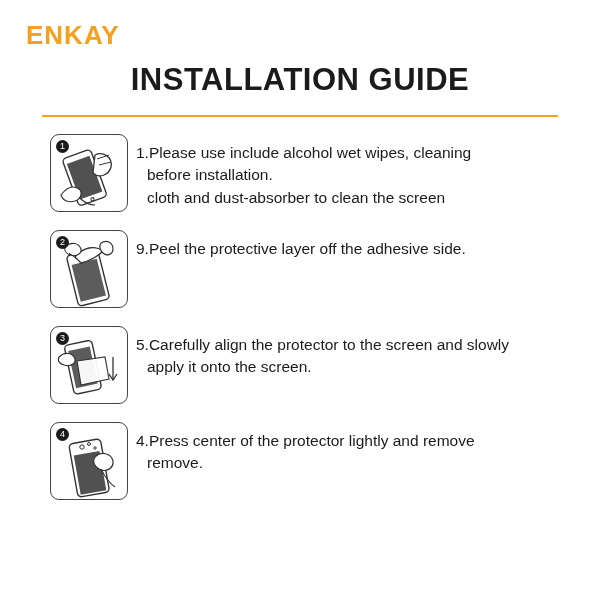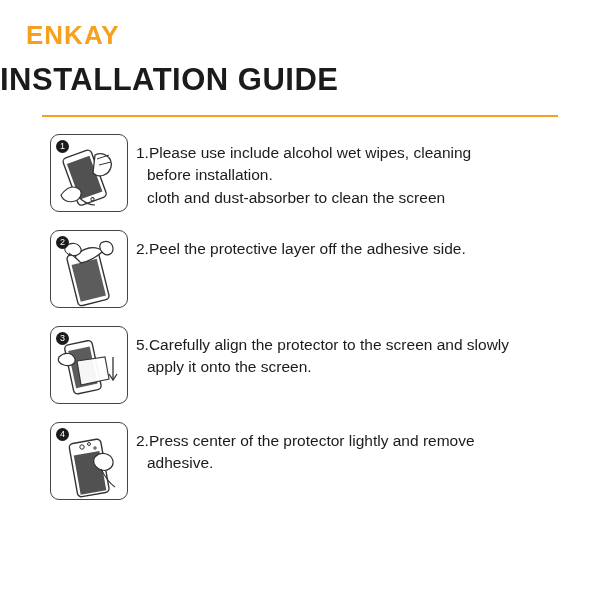--- a/index.html
+++ b/index.html
@@ -32,21 +32,21 @@
     color: #F5A01E;
     font-family: "Liberation Sans", sans-serif;
   }
 
   
   .title-block {
     position: absolute;
     left: 0;
     top: 62px;
     width: 600px;
-    text-align: left;
+    text-align: center;
   }
   .title {
     font-size: 31px;
     font-weight: bold;
     color: #1b1b1b;
     letter-spacing: 0.5px;
   }
   .title-rule {
     position: absolute;
     left: 42px;
@@ -169,21 +169,21 @@
 
             <path d="M24 26 C32 16 44 14 52 20 C46 26 38 30 30 32 Z" fill="#fff" stroke="#333" stroke-width="1.3"></path>
 
             <path d="M14 16 C20 10 28 12 30 18 C31 22 26 26 20 24 C16 23 13 20 14 16 Z" fill="#fff" stroke="#333" stroke-width="1.2"></path>
             <path d="M50 12 C56 8 62 12 62 18 C62 23 56 26 52 22 C49 19 48 15 50 12 Z" fill="#fff" stroke="#333" stroke-width="1.2"></path>
             <path d="M18 22 L26 28" stroke="#333" stroke-width="1"></path>
           </svg>
         </div>
       </div>
       <div class="step-text">
-        <span>2.Peel the protective layer off the adhesive side.</span>
+        <span>9.Peel the protective layer off the adhesive side.</span>
       </div>
     </div>
 
     <div class="step">
       <div class="thumb">
         <div class="badge">3</div>
         <div class="art">
           <svg width="76" height="76" viewBox="0 0 76 76">
             <g transform="rotate(-12 38 40)">
               <rect x="18" y="14" width="28" height="50" rx="4" fill="none" stroke="#333" stroke-width="1.4"></rect>
@@ -220,21 +220,21 @@
             <circle cx="31" cy="24" r="2.2" fill="none" stroke="#333" stroke-width="1"></circle>
             <circle cx="38" cy="21" r="1.5" fill="none" stroke="#333" stroke-width="1"></circle>
             <circle cx="44" cy="25" r="1.2" fill="none" stroke="#333" stroke-width="1"></circle>
 
             <path d="M44 34 C50 28 60 30 62 38 C63 45 55 50 48 46 C43 43 41 38 44 34 Z" fill="#fff" stroke="#333" stroke-width="1.2"></path>
             <path d="M50 46 C54 54 58 60 64 64" fill="none" stroke="#333" stroke-width="1.1"></path>
           </svg>
         </div>
       </div>
       <div class="step-text">
-        <span>2.Press center of the protector lightly and remove</span>
-        <span class="indent">adhesive.</span>
+        <span>4.Press center of the protector lightly and remove</span>
+        <span class="indent">remove.</span>
       </div>
     </div>
 
   </div>
 
   <div class="bottom-space"></div>
 </div>
 
 </body></html>

